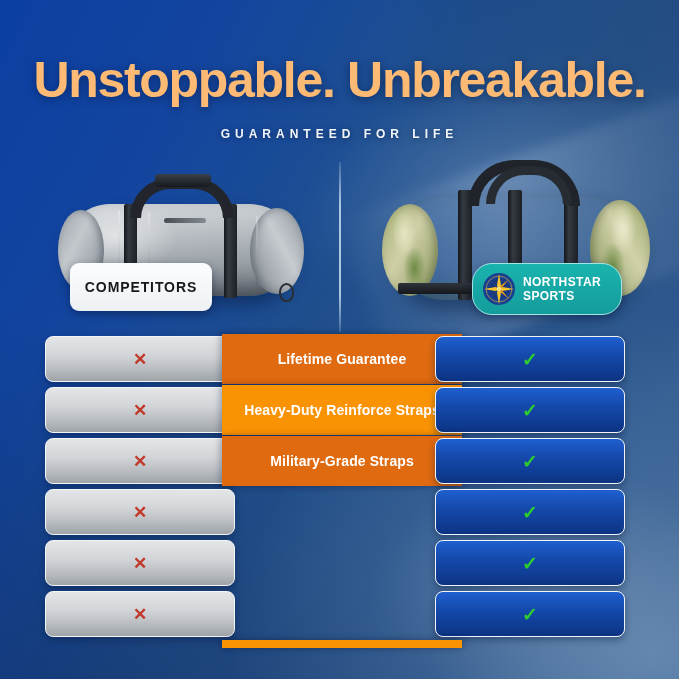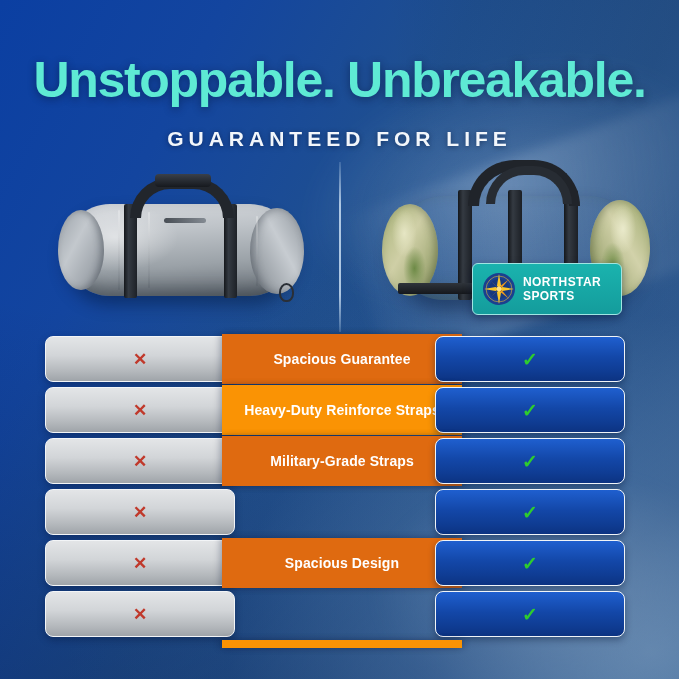--- a/index.html
+++ b/index.html
@@ -53,35 +53,35 @@
     background: radial-gradient(115% 100% at 14% 8%, rgba(0,0,0,0) 38%, rgba(4,22,66,0.34) 100%);
   }
 
   
   .headline {
     position: absolute;
     top: 55px;
     left: 0;
     width: 100%;
     text-align: center;
-    color: #5eead4;
+    color: #fdba74;
     font-size: 50px;
     font-weight: bold;
     letter-spacing: -1.3px;
     line-height: 1;
     text-shadow: 0 2px 9px rgba(2,16,48,0.45);
   }
   .subhead {
     position: absolute;
     top: 127px;
     left: 0;
     width: 100%;
     text-align: center;
     color: #f2f6fb;
-    font-size: 21px;
+    font-size: 12px;
     font-weight: bold;
     letter-spacing: 5.0px;
     text-shadow: 0 1px 5px rgba(2,16,48,0.5);
   }
 
   
   .divider {
     position: absolute;
     left: 339px;
     top: 162px;
@@ -227,21 +227,21 @@
     display: flex; align-items: center; justify-content: center;
     color: #15181c;
     font-size: 14px;
     font-weight: bold;
     letter-spacing: 0.9px;
   }
   .label-northstar {
     position: absolute;
     left: 472px; top: 263px;
     width: 150px; height: 52px;
-    border-radius: 6px;
+    border-radius: 20px;
     background: linear-gradient(to bottom, #1ab3ae 0%, #149c9c 100%);
     border: 1.5px solid #9fe6e2;
     box-shadow: 0 3px 9px rgba(3,18,52,0.40);
     display: flex; align-items: center; gap: 7px;
     padding-left: 9px;
     box-sizing: border-box;
   }
   .ns-logo { width: 34px; height: 34px; flex: 0 0 34px; }
   .ns-text {
     color: #ffffff;
@@ -358,20 +358,21 @@
     <div class="endcap-l"></div>
     <div class="endcap-r"></div>
     <div class="strap-v" style="left:76px;"></div>
     <div class="strap-v" style="left:126px;"></div>
     <div class="strap-v" style="left:182px;"></div>
     <div class="strap-h"></div>
     <div class="handle"></div>
     <div class="handle2"></div>
   </div>
 
+  <div class="label-competitors">COMPETITORS</div>
 
   <div class="label-northstar">
     <svg class="ns-logo" viewBox="0 0 100 100">
       <circle cx="50" cy="50" r="47" fill="#1b3f8f"></circle>
       <circle cx="50" cy="50" r="38" fill="none" stroke="#f2c231" stroke-width="1.6"></circle>
       <circle cx="50" cy="50" r="30" fill="#17397f"></circle>
       <g fill="#fac62a">
         <polygon points="50,6 56,40 50,50 44,40"></polygon>
         <polygon points="94,50 60,56 50,50 60,44"></polygon>
         <polygon points="50,94 44,60 50,50 56,60"></polygon>
@@ -390,21 +391,21 @@
       <div>SPORTS</div>
     </div>
   </div>
 
   <div class="rows">
 
     <div class="row">
       <div class="pill pill-left">
         <span class="mark-x">✕</span>
       </div>
-      <div class="feature dark">Spacious Guarantee</div>
+      <div class="feature dark">Lifetime Guarantee</div>
       <div class="pill pill-right">
         <span class="mark-check">✓</span>
       </div>
     </div>
 
     <div class="row">
       <div class="pill pill-left">
         <span class="mark-x">✕</span>
       </div>
       <div class="feature light">Heavy-Duty Reinforce Straps</div>
@@ -429,21 +430,20 @@
       </div>
       <div class="pill pill-right">
         <span class="mark-check">✓</span>
       </div>
     </div>
 
     <div class="row">
       <div class="pill pill-left">
         <span class="mark-x">✕</span>
       </div>
-      <div class="feature dark">Spacious Design</div>
       <div class="pill pill-right">
         <span class="mark-check">✓</span>
       </div>
     </div>
 
     <div class="row">
       <div class="pill pill-left">
         <span class="mark-x">✕</span>
       </div>
       <div class="pill pill-right">

